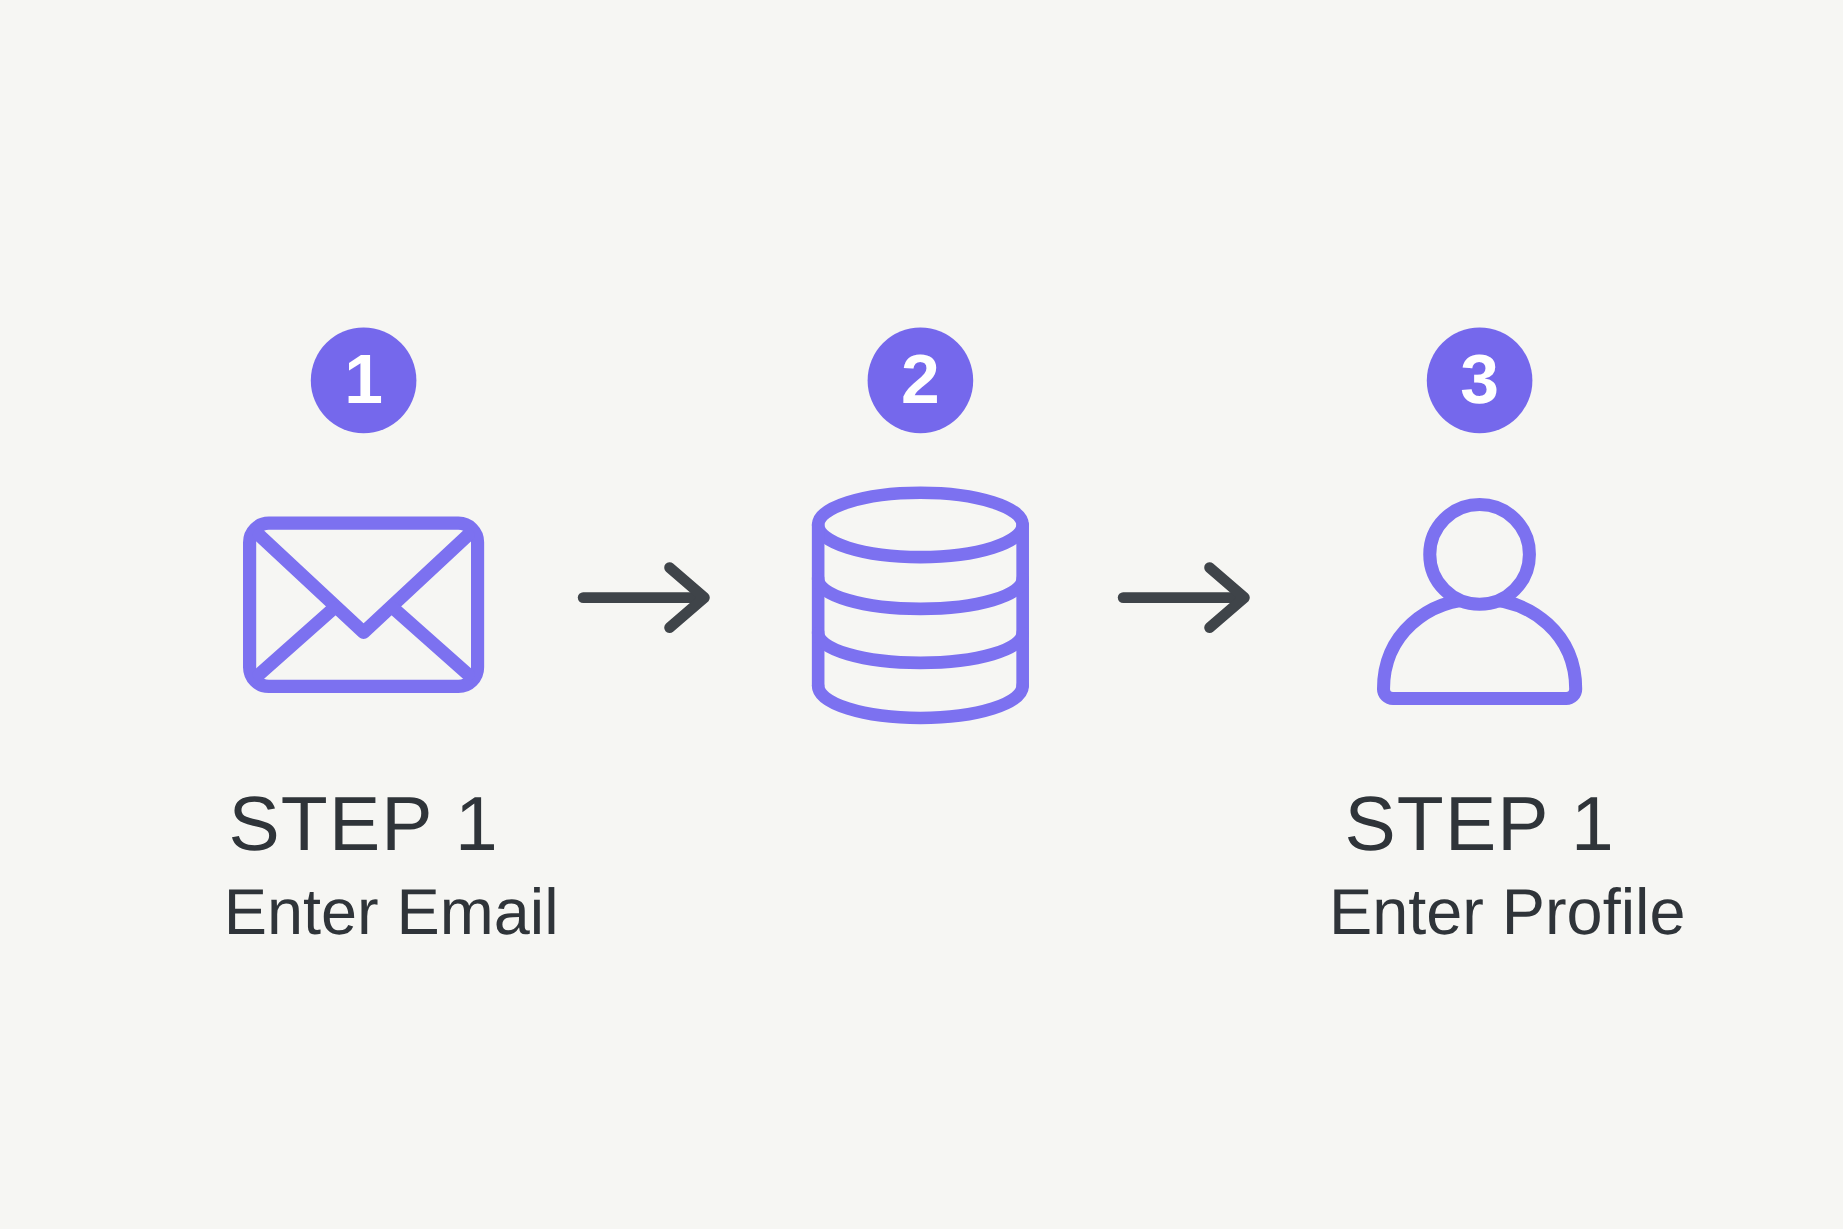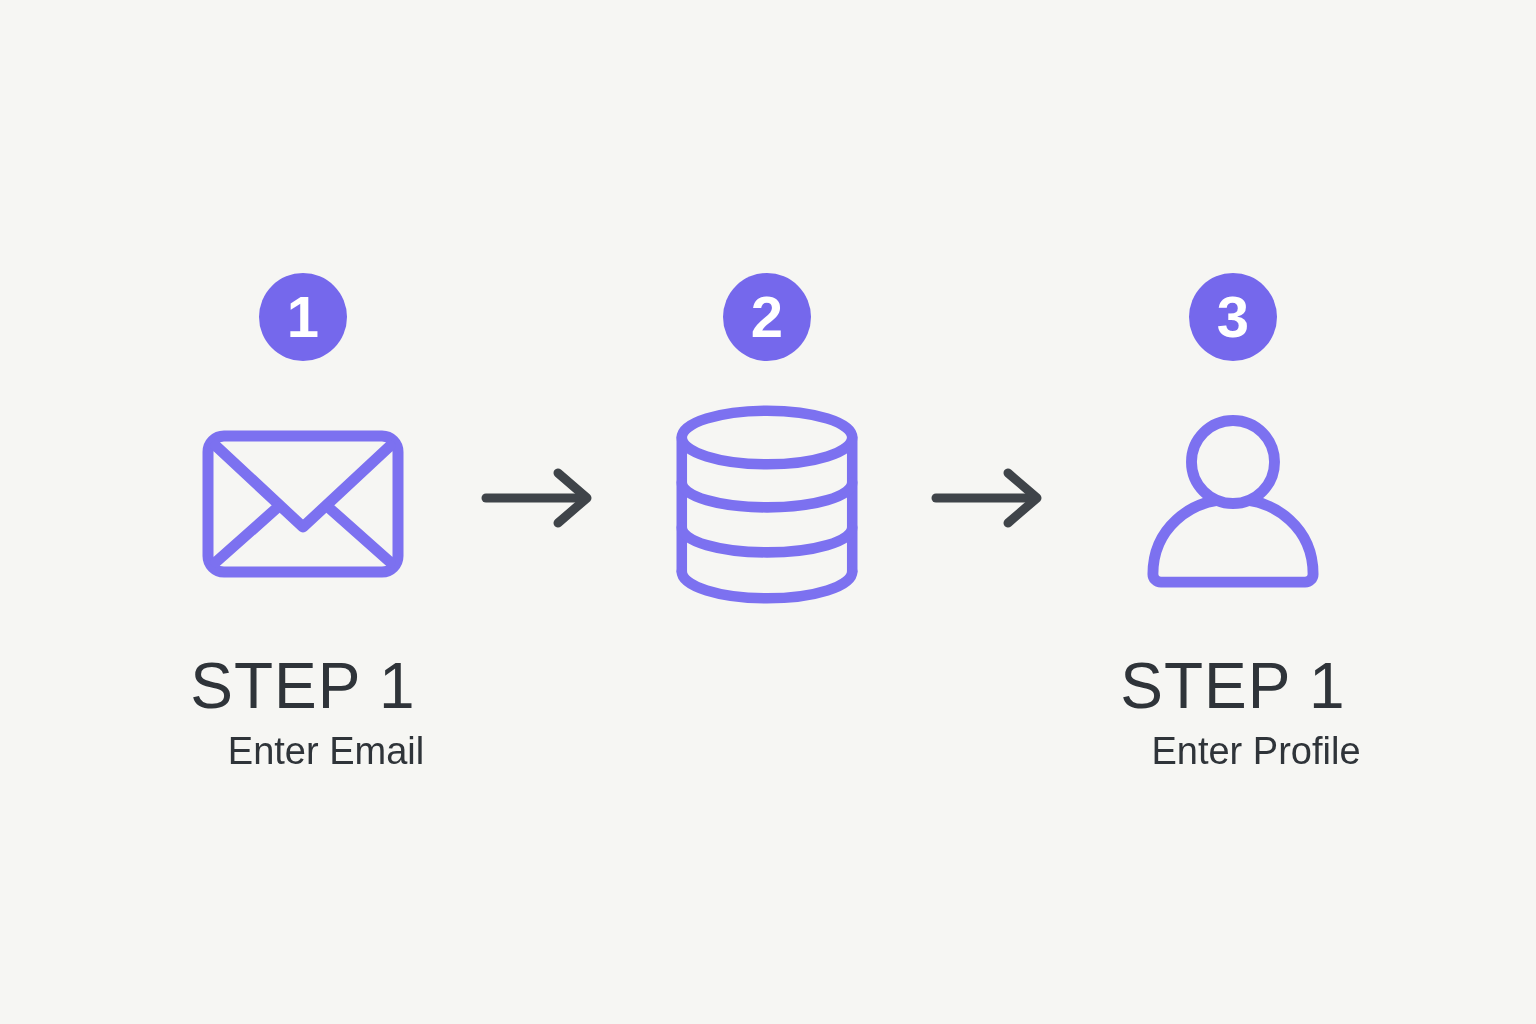--- a/index.html
+++ b/index.html
@@ -48,21 +48,21 @@
     margin-top: 42px;
     font-size: 64px;
     font-weight: 400;
     letter-spacing: 1px;
     line-height: 1.1;
     color: var(--text, #2f3439);
     white-space: nowrap;
   }
   .step-desc {
     margin-top: 10px;
-    font-size: 38px;
+    font-size: 54px;
     font-weight: 400;
     line-height: 1.1;
     color: var(--text, #2f3439);
     white-space: nowrap;
     margin-left: 46px;
   }
   .arrow {
     position: absolute;
     top: 466px;
     width: 118px;

